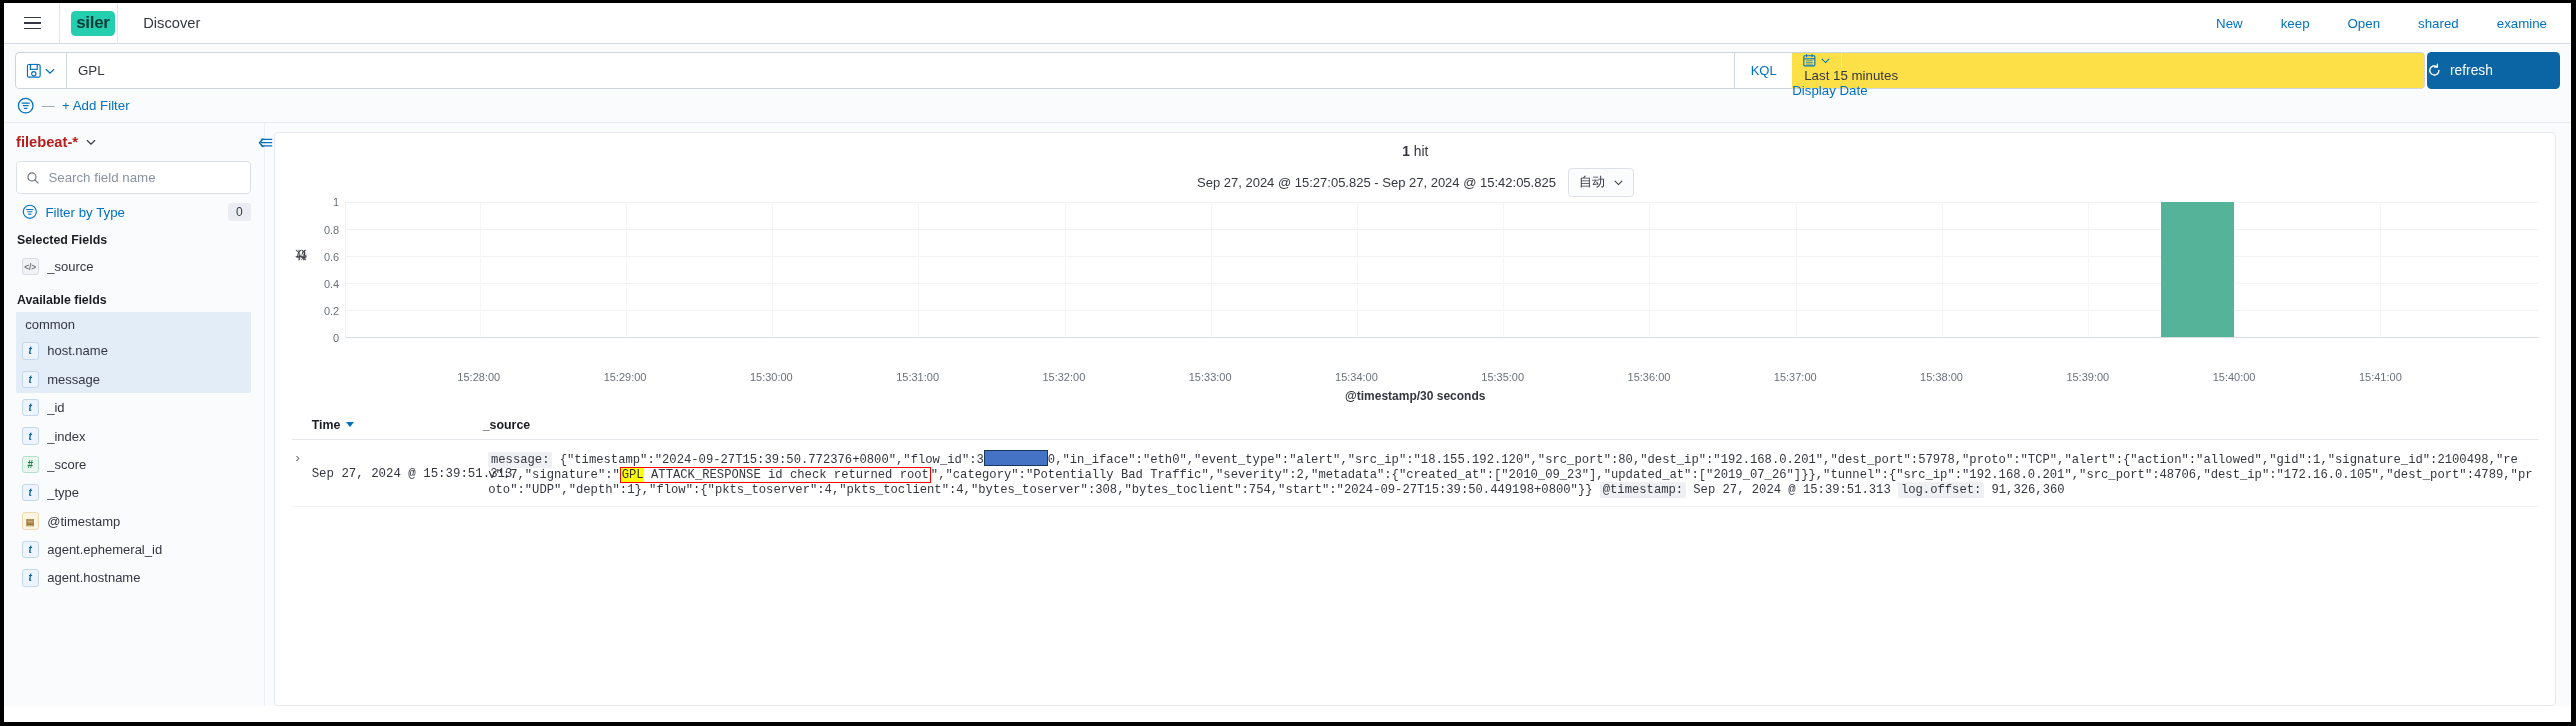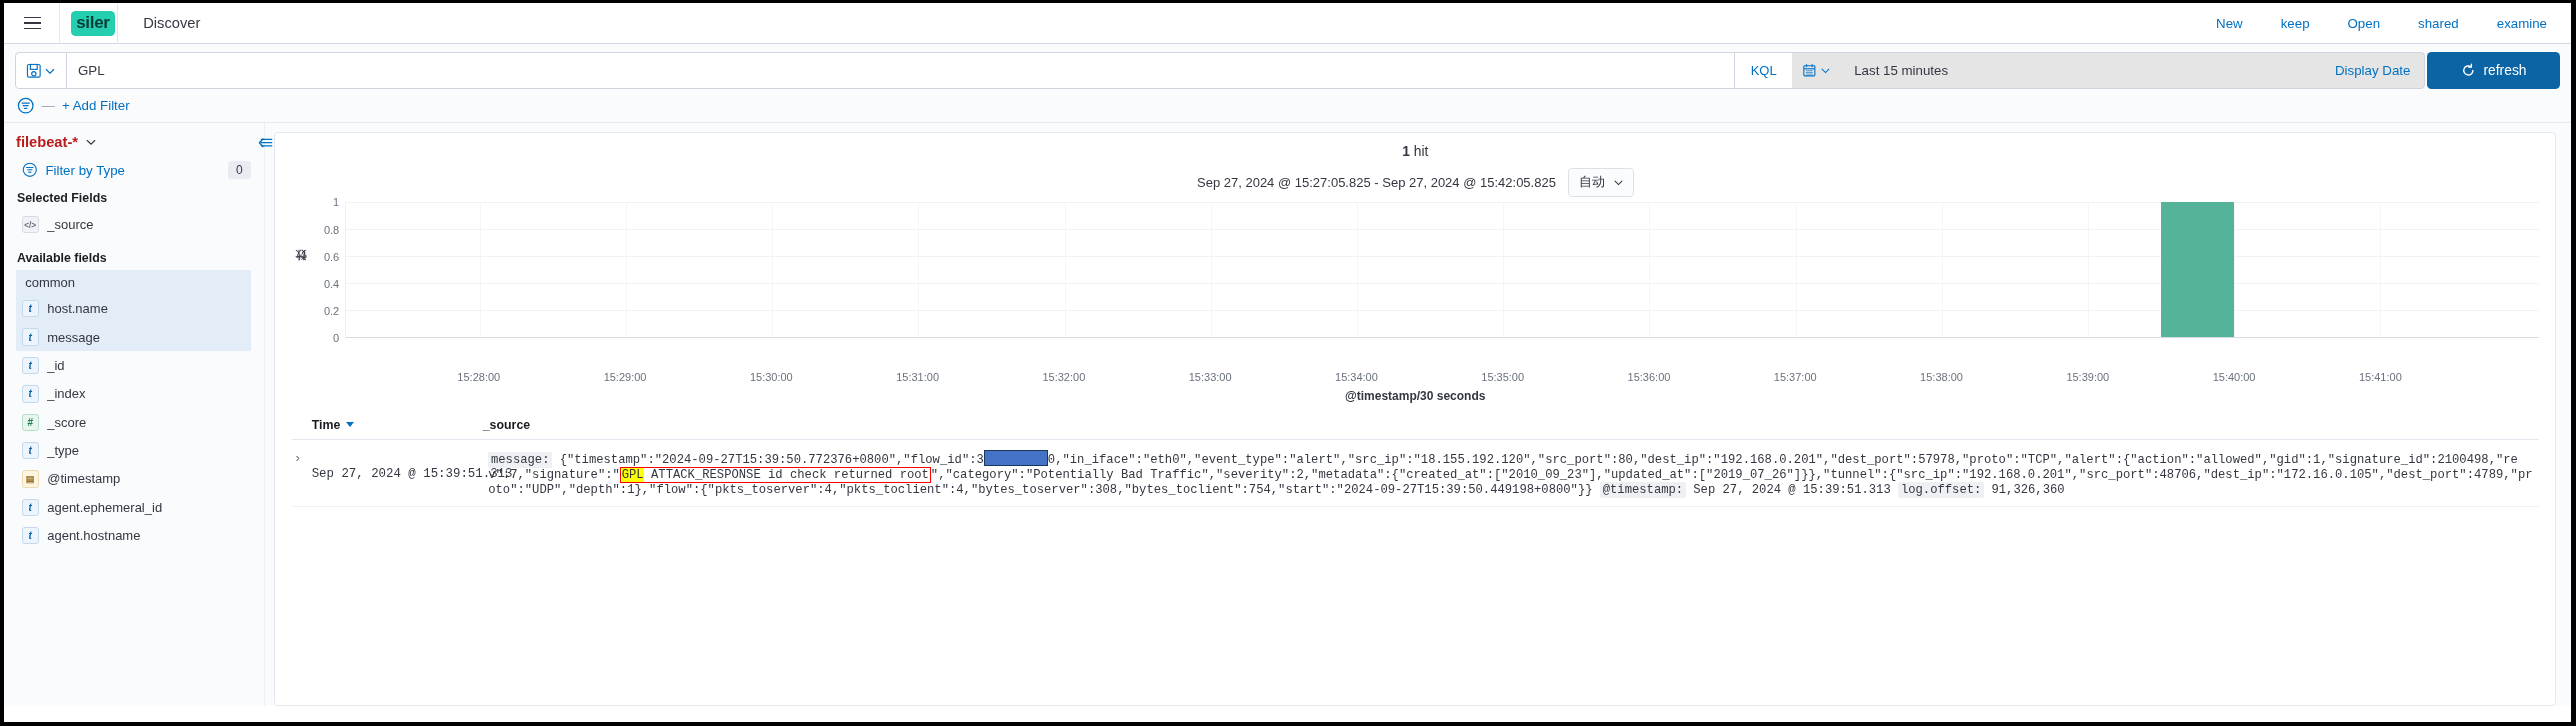--- a/index.html
+++ b/index.html
@@ -120,25 +120,26 @@
     border-top: 0.9px solid #cfd5de;
     border-bottom: 0.9px solid #cfd5de;
     display: flex; align-items: center; justify-content: center;
     color: #0071c2;
     font-size: 13px;
     cursor: pointer;
   }
   .date-picker {
     display: flex;
     align-items: stretch;
-    background: #e5e5e5;
+    background: #fde047;
     border: 0.9px solid #cfd5de;
     border-left: none;
     border-radius: 0 4.6px 4.6px 0;
     min-width: 633px;
+    flex-direction: column;
   }
   .date-cal-btn {
     width: 50px;
     display: flex; align-items: center; justify-content: center;
     gap: 2.8px;
     cursor: pointer;
     border-right: 0.9px solid #e3e7ed;
   }
   .date-range-text {
     flex: 1;
@@ -155,21 +156,21 @@
     font-size: 13.3px;
     cursor: pointer;
     white-space: nowrap;
   }
   .refresh-btn {
     margin-left: 1.8px;
     background: #0b64a4;
     color: #fff;
     border-radius: 4.6px;
     min-width: 133px;
-    display: flex; align-items: center; justify-content: center;
+    display: flex; align-items: center; 
     gap: 8.3px;
     font-size: 13.8px;
     cursor: pointer;
   }
 
   
   .filterbar {
     background: #fafbfd;
     display: flex;
     align-items: center;
@@ -560,20 +561,27 @@
   <div class="main">
 
     <div class="sidebar">
       <div class="index-pattern">
         <span>filebeat-*</span>
         <svg class="svg-ic" width="12" height="12" viewBox="0 0 16 16">
           <path d="M3 6 L8 11 L13 6" fill="none" stroke="#343741" stroke-width="1.5" stroke-linecap="round"></path>
         </svg>
       </div>
 
+      <div class="field-search">
+        <svg class="svg-ic" width="13.8" height="13.8" viewBox="0 0 16 16">
+          <circle cx="6.9" cy="6.9" r="4.7" fill="none" stroke="#6a717d" stroke-width="1.3"></circle>
+          <path d="M10.4 10.4 L14 14" stroke="#6a717d" stroke-width="1.3" stroke-linecap="round"></path>
+        </svg>
+        <input type="text" placeholder="Search field name" style="">
+      </div>
 
       <div class="filter-type-row">
         <svg class="svg-ic" width="15.6" height="15.6" viewBox="0 0 16 16">
           <circle cx="8" cy="8" r="6.7" fill="none" stroke="#0071c2" stroke-width="1.15"></circle>
           <path d="M4.7 5.6 H11.3 M5.8 8 H10.2 M6.9 10.4 H9.1" stroke="#0071c2" stroke-width="1.15" stroke-linecap="round"></path>
         </svg>
         <span class="filter-type-label">Filter by Type</span>
         <span class="filter-type-count">0</span>
       </div>
 

